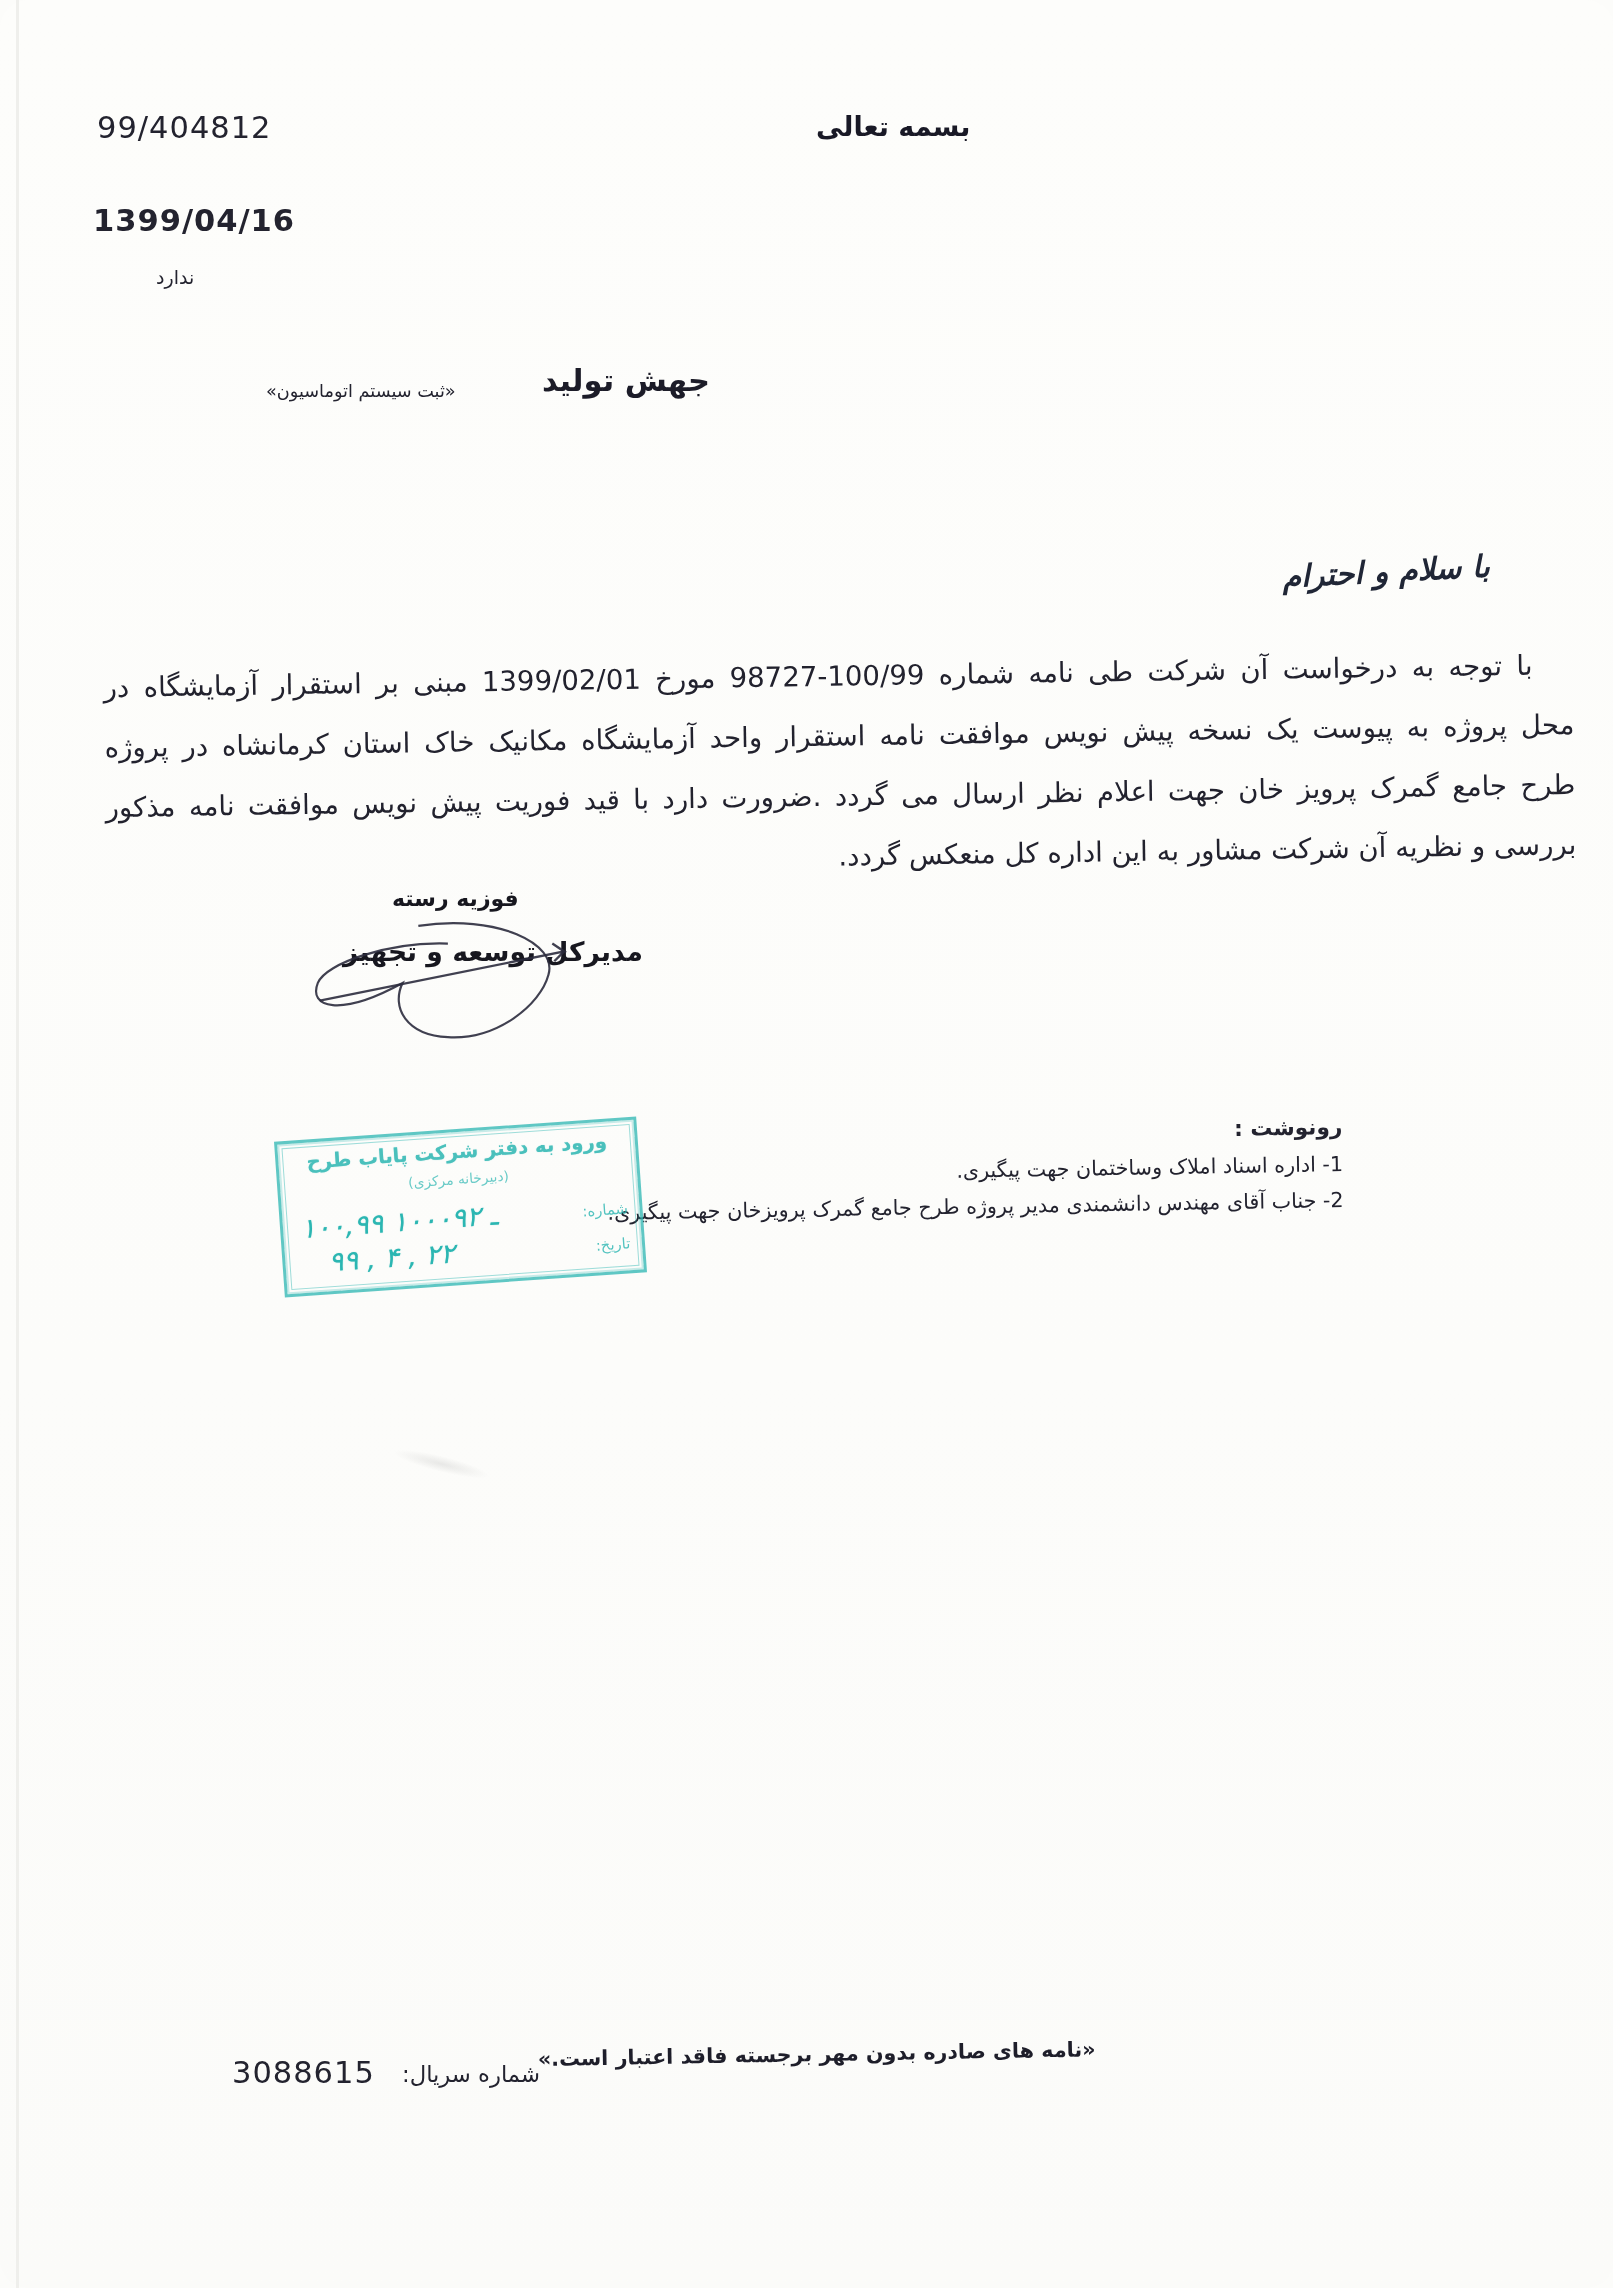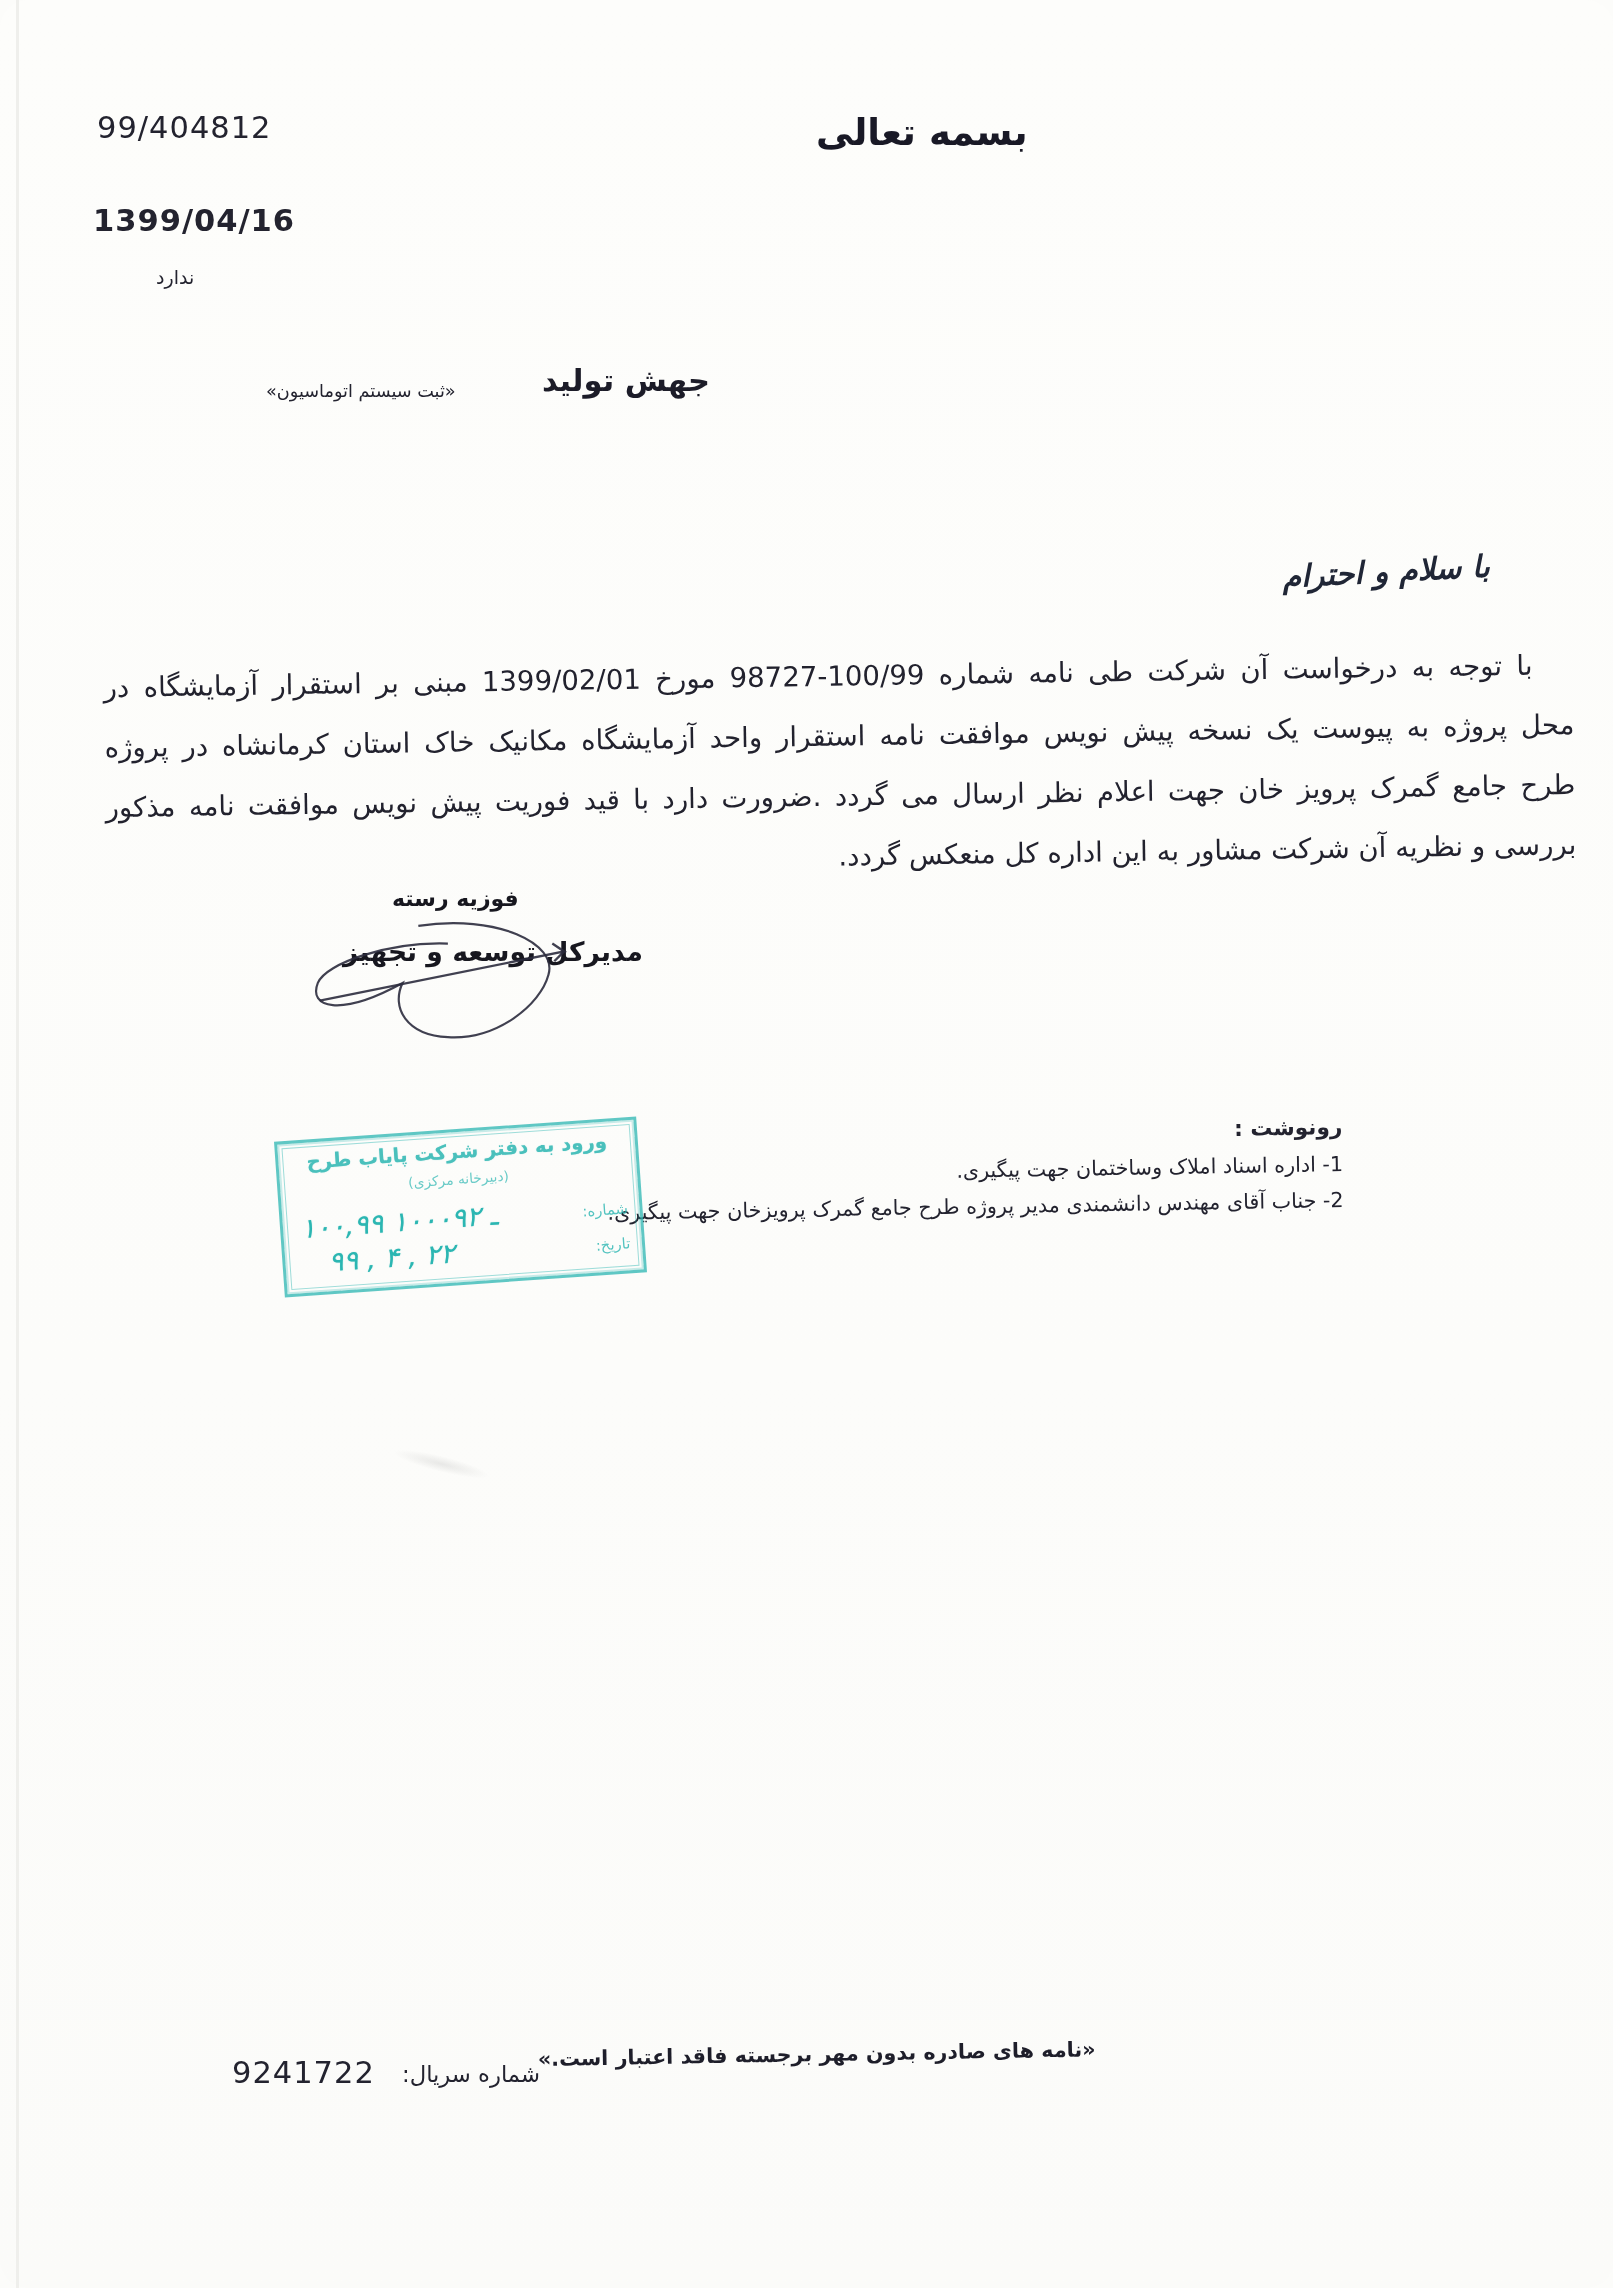--- a/index.html
+++ b/index.html
@@ -13,21 +13,21 @@
   .edge-line{position:absolute;left:15.8px;top:0;width:3px;height:100%;background:#efefec;}
   .abs{position:absolute;}
   .ink{color:#23232f;}
   .bold{font-weight:bold;}
   .rtl{direction:rtl;unicode-bidi:plaintext;}
   .ltr{direction:ltr;}
 
   .ref-number{left:97px;top:110px;font-size:30.5px;letter-spacing:1px;}
   .letter-date{left:93px;top:203px;font-size:30.5px;letter-spacing:1px;font-weight:bold;}
   .attachment{left:156px;top:266px;font-size:19px;}
-  .bismillah{left:816px;top:111px;font-size:37px;color:#191926;}
+  .bismillah{left:816px;top:111px;font-size:27px;color:#191926;}
   .slogan{left:542px;top:363px;font-size:30.5px;color:#1c1c28;}
   .automation-note{left:266px;top:381px;font-size:17.7px;}
   .recipient{right:45px;top:444px;font-size:32.5px;color:#15151f;}
   .salutation{right:124px;top:554px;font-size:30.5px;font-style:italic;transform:rotate(-3deg);color:#202636;}
 
   .body-text{
     left:103px;right:41px;top:635px;
     direction:rtl;font-size:27.6px;color:#22222e;
     transform:rotate(-0.9deg);transform-origin:top right;
   }
@@ -110,17 +110,17 @@
     <div class="stamp-line1 rtl">ورود به دفتر شرکت پایاب طرح</div>
     <div class="stamp-line2 rtl">(دبیرخانه مرکزی)</div>
     <div class="stamp-num-label rtl">شماره:</div>
     <div class="stamp-num-value ltr">۱۰۰,۹۹ ـ ۱۰۰۰۹۲</div>
     <div class="stamp-date-label rtl">تاریخ:</div>
     <div class="stamp-date-value ltr">۹۹ , ۴ , ۲۲</div>
   </div>
 
   <div class="abs smudge"></div>
 
-  <div class="abs ltr ink serial-value">9241722</div>
+  <div class="abs ltr ink serial-value">3088615</div>
   <div class="abs rtl ink serial-label">شماره سریال:</div>
   <div class="abs rtl disclaimer">«نامه های صادره بدون مهر برجسته فاقد اعتبار است.»</div>
 </div>
 
 
 </body></html>

